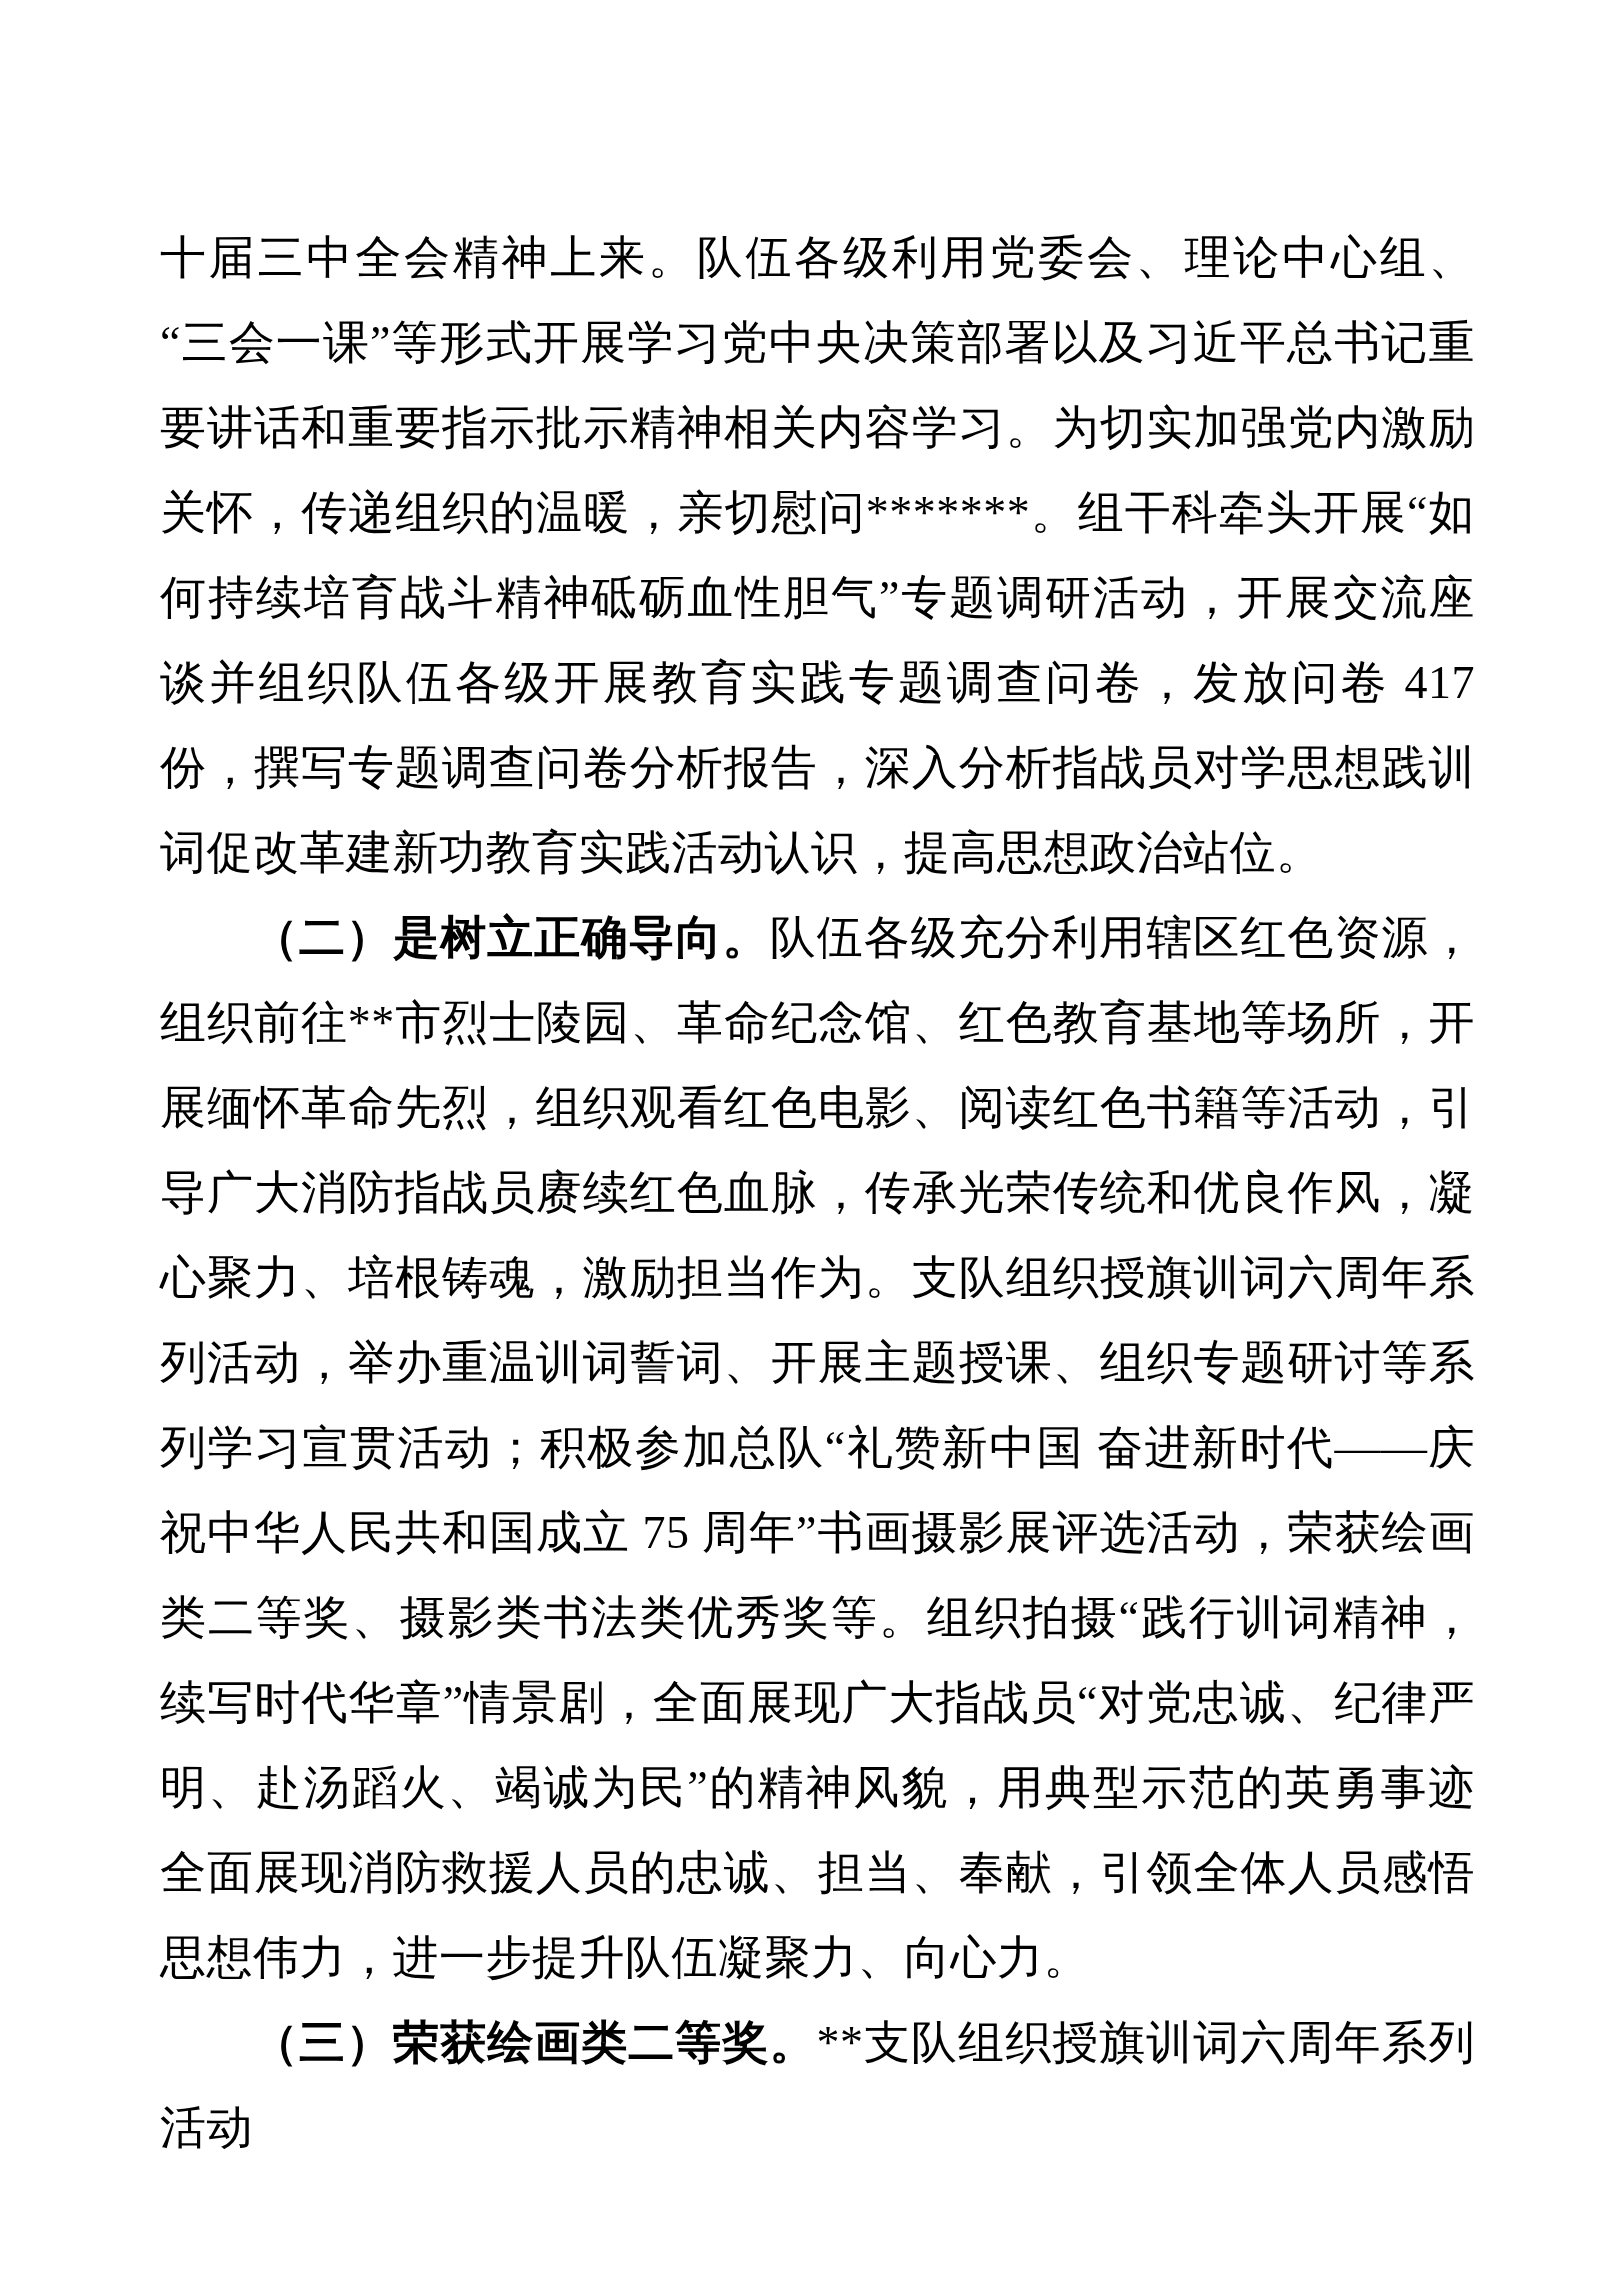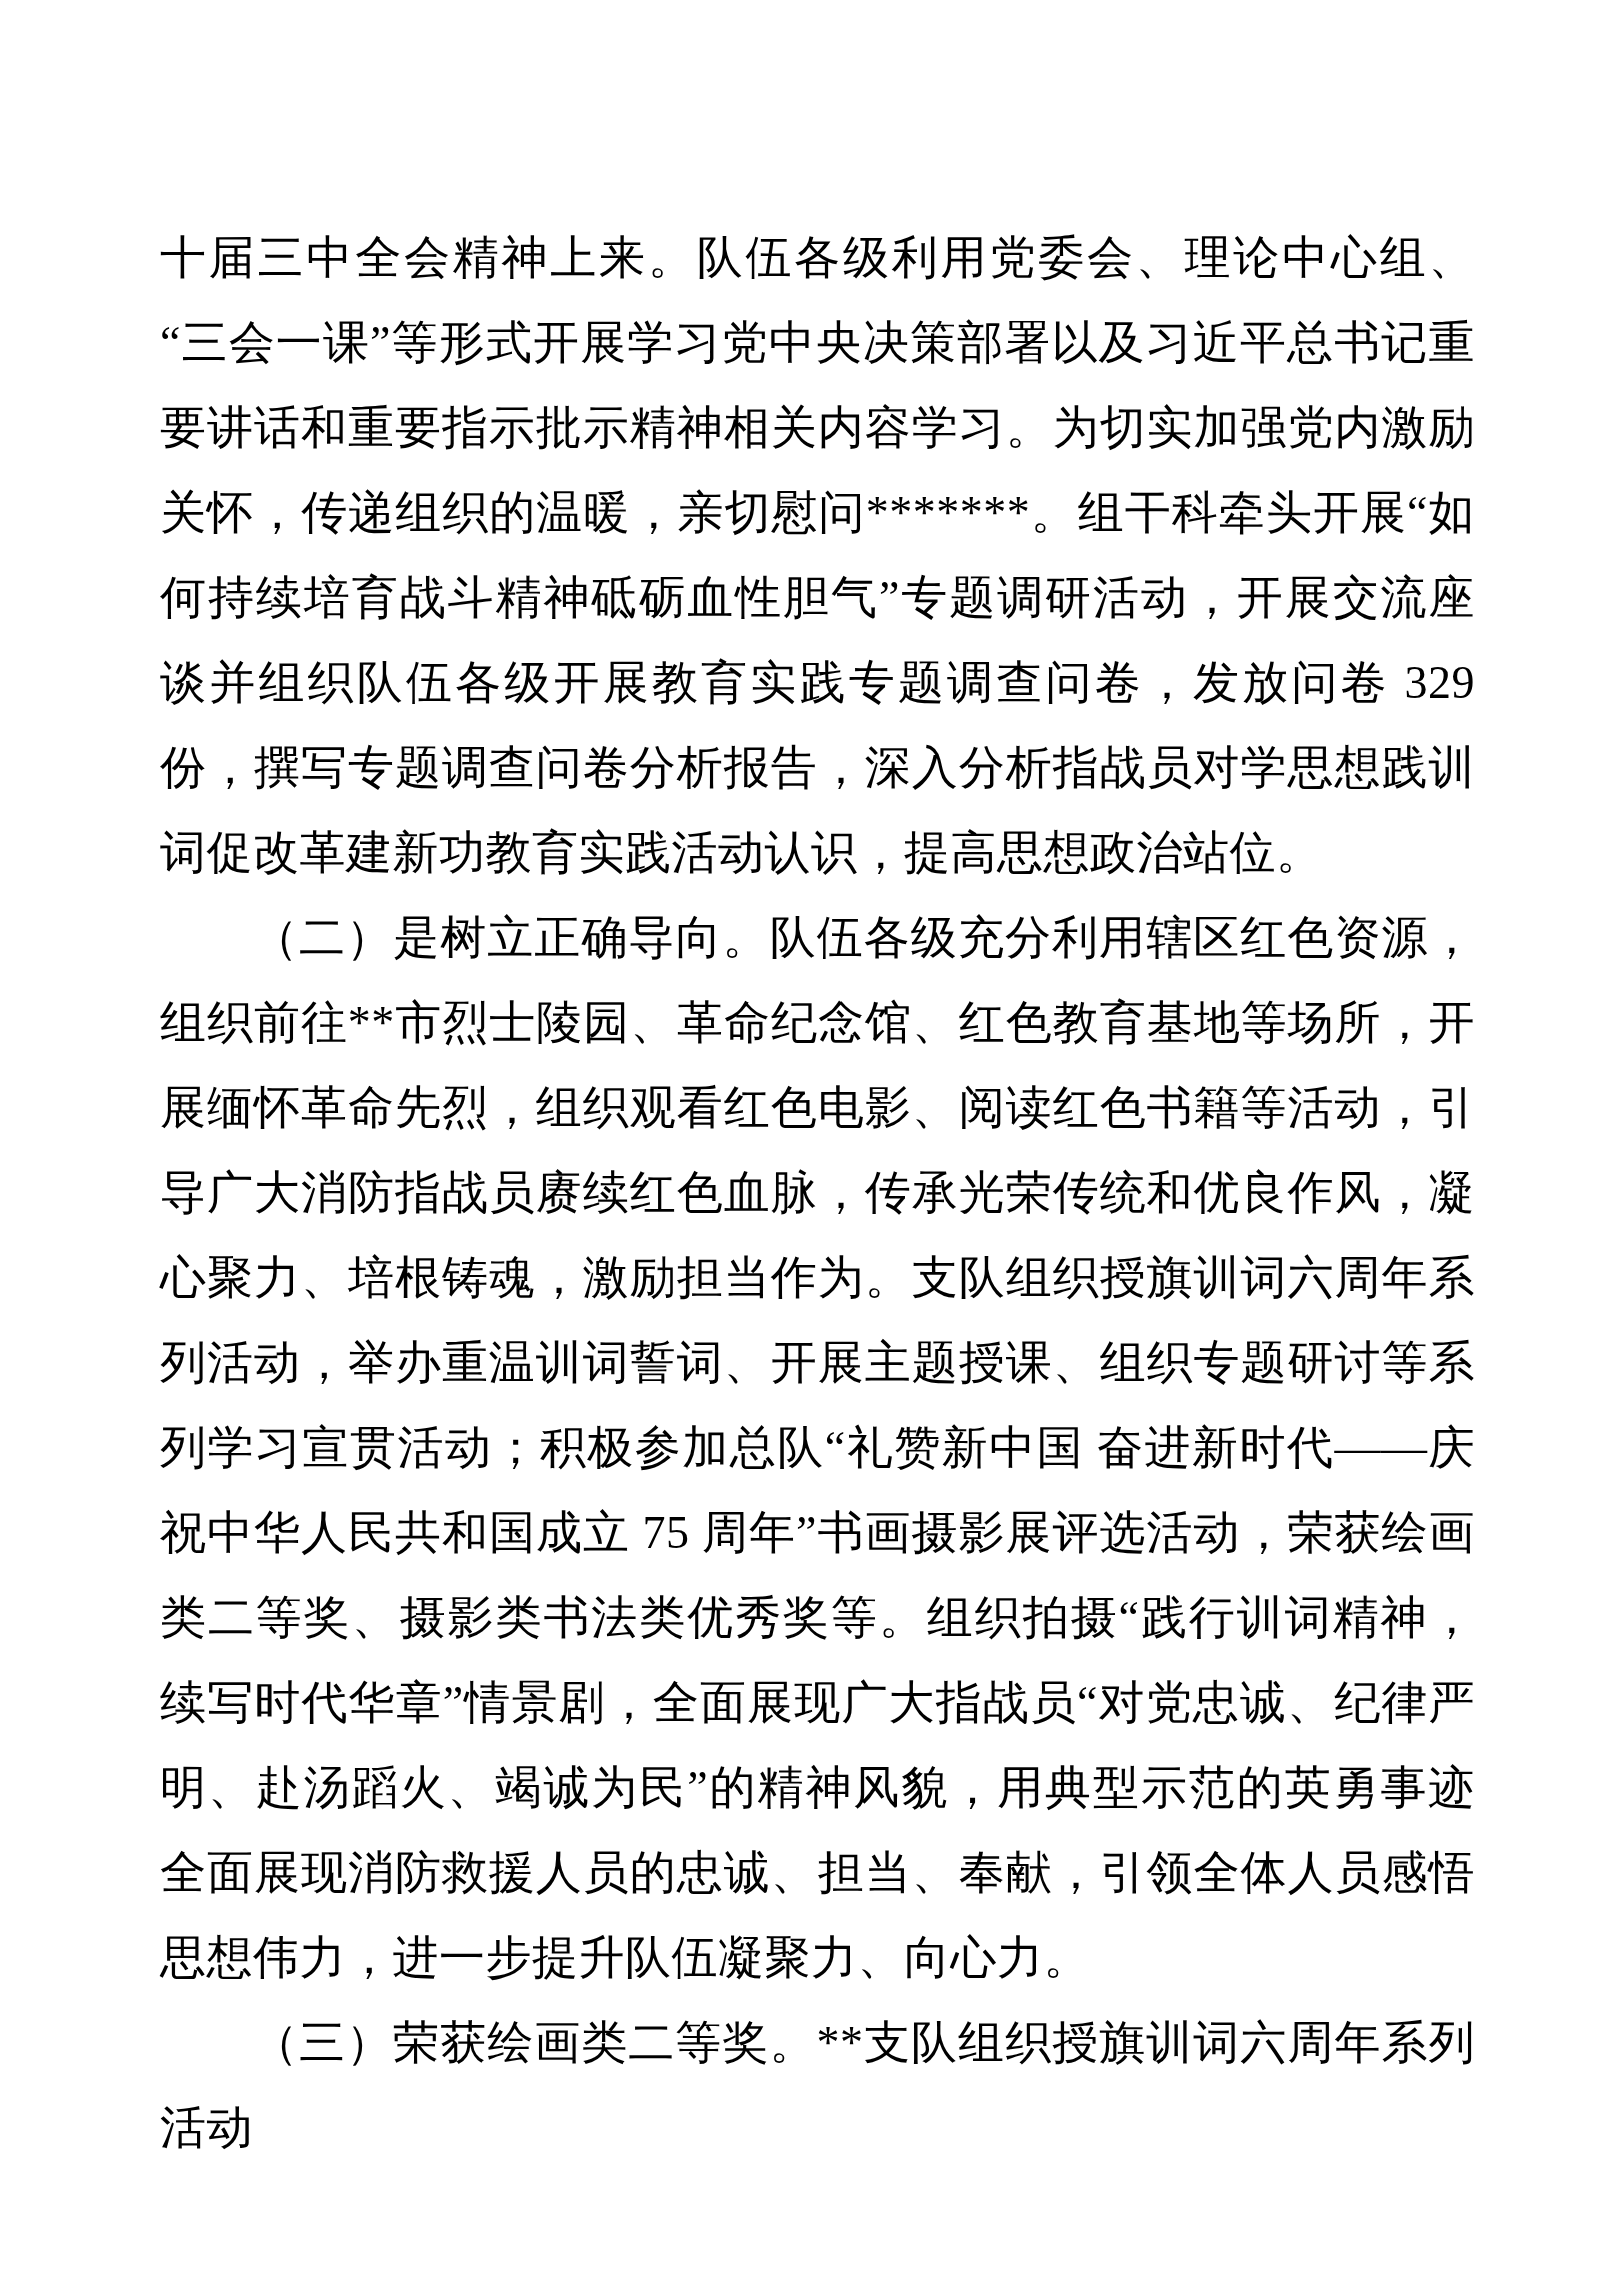--- a/index.html
+++ b/index.html
@@ -28,34 +28,34 @@
   }
   .para {
     margin: 0;
     padding: 0;
   }
   .para.indent {
     text-indent: 2em;
   }
   .para-lead {
     font-family: "Liberation Sans", "DejaVu Sans", sans-serif;
-    font-weight: normal;
+    font-weight: bold;
     letter-spacing: 0.5px;
   }
   .para-body {
     font-weight: normal;
   }
 </style>
 </head>
 <body>
 
 <div class="page">
   <div class="doc-content">
 
-    <p class="para"><span class="para-lead"></span><span class="para-body">十届三中全会精神上来。队伍各级利用党委会、理论中心组、“三会一课”等形式开展学习党中央决策部署以及习近平总书记重要讲话和重要指示批示精神相关内容学习。为切实加强党内激励关怀，传递组织的温暖，亲切慰问*******。组干科牵头开展“如何持续培育战斗精神砥砺血性胆气”专题调研活动，开展交流座谈并组织队伍各级开展教育实践专题调查问卷，发放问卷 329 份，撰写专题调查问卷分析报告，深入分析指战员对学思想践训词促改革建新功教育实践活动认识，提高思想政治站位。</span></p>
+    <p class="para"><span class="para-lead"></span><span class="para-body">十届三中全会精神上来。队伍各级利用党委会、理论中心组、“三会一课”等形式开展学习党中央决策部署以及习近平总书记重要讲话和重要指示批示精神相关内容学习。为切实加强党内激励关怀，传递组织的温暖，亲切慰问*******。组干科牵头开展“如何持续培育战斗精神砥砺血性胆气”专题调研活动，开展交流座谈并组织队伍各级开展教育实践专题调查问卷，发放问卷 417 份，撰写专题调查问卷分析报告，深入分析指战员对学思想践训词促改革建新功教育实践活动认识，提高思想政治站位。</span></p>
 
     <p class="para indent"><span class="para-lead">（二）是树立正确导向。</span><span class="para-body">队伍各级充分利用辖区红色资源，组织前往**市烈士陵园、革命纪念馆、红色教育基地等场所，开展缅怀革命先烈，组织观看红色电影、阅读红色书籍等活动，引导广大消防指战员赓续红色血脉，传承光荣传统和优良作风，凝心聚力、培根铸魂，激励担当作为。支队组织授旗训词六周年系列活动，举办重温训词誓词、开展主题授课、组织专题研讨等系列学习宣贯活动；积极参加总队“礼赞新中国 奋进新时代——庆祝中华人民共和国成立 75 周年”书画摄影展评选活动，荣获绘画类二等奖、摄影类书法类优秀奖等。组织拍摄“践行训词精神，续写时代华章”情景剧，全面展现广大指战员“对党忠诚、纪律严明、赴汤蹈火、竭诚为民”的精神风貌，用典型示范的英勇事迹全面展现消防救援人员的忠诚、担当、奉献，引领全体人员感悟思想伟力，进一步提升队伍凝聚力、向心力。</span></p>
 
     <p class="para indent"><span class="para-lead">（三）荣获绘画类二等奖。</span><span class="para-body">**支队组织授旗训词六周年系列活动</span></p>
 
   </div>
 </div>
 
 
 </body></html>

